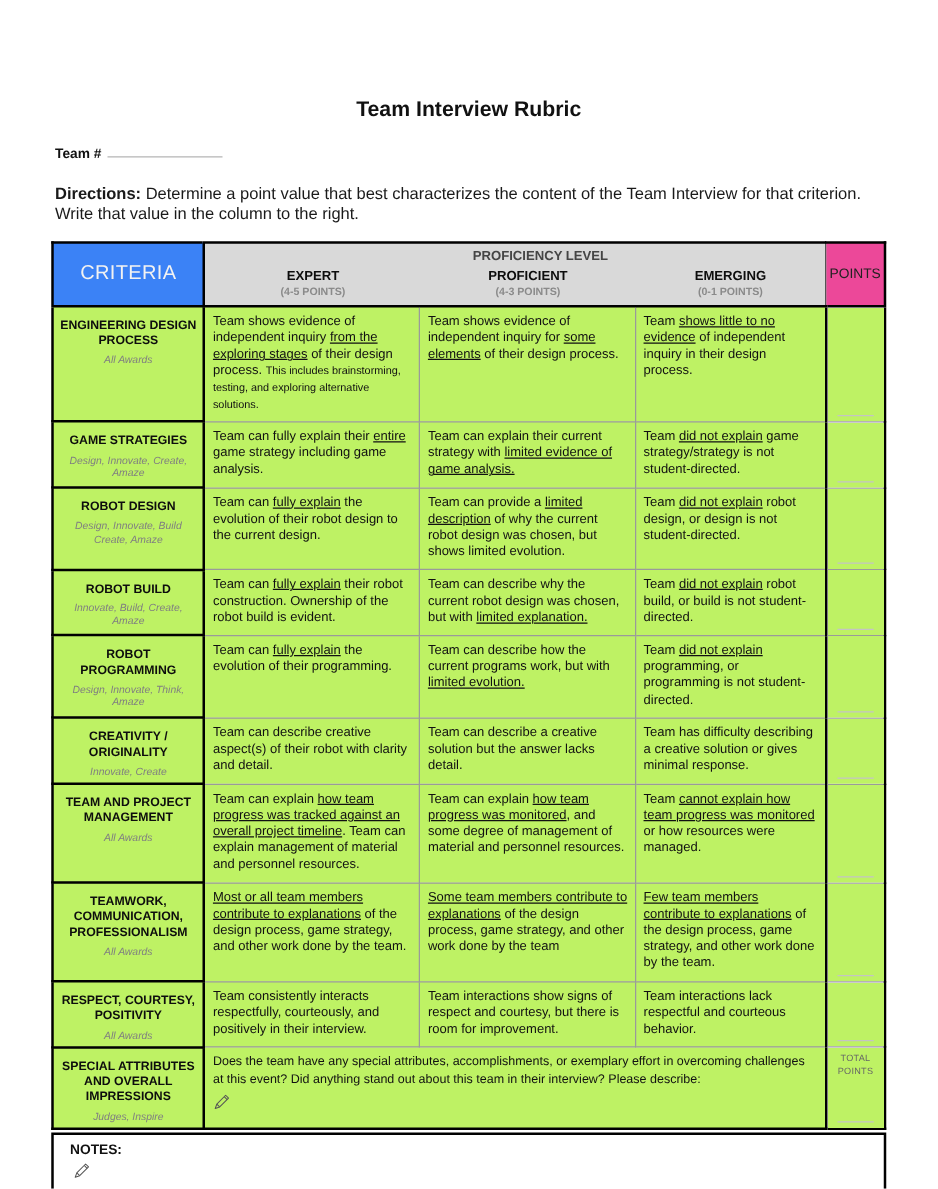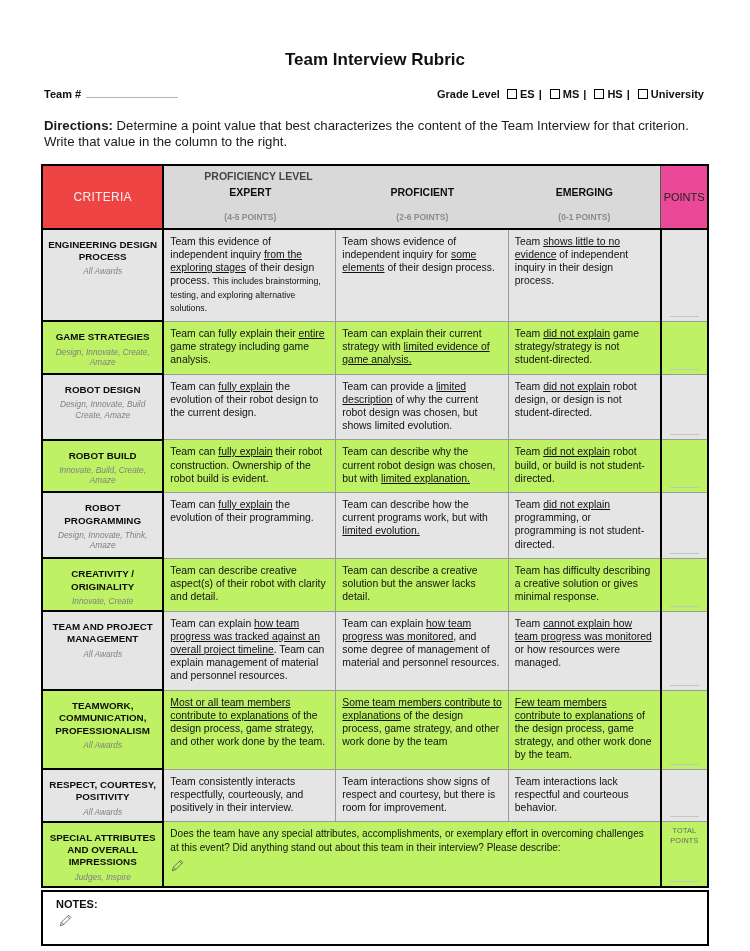--- a/index.html
+++ b/index.html
@@ -1,40 +1,40 @@
 <!DOCTYPE html>
 <html><head>
 <meta charset="utf-8">
 <style>
   html,body{margin:0;padding:0;background:#fff;}
   .page{position:relative;width:750px;height:951px;background:#fff;overflow:hidden;
         font-family:"Liberation Sans", sans-serif;color:#111;}
-  h1.title{margin:0;padding-top:50px;text-align:center;font-size:17px;font-weight:bold;}
+  h1.title{margin:0;padding-top:78px;text-align:center;font-size:17px;font-weight:bold;}
   .form-line{display:flex;justify-content:space-between;align-items:flex-end;
              margin:16px 46px 0 44px;font-size:11px;white-space:nowrap;}
   .bold{font-weight:bold;}
   .write-line{display:inline-block;height:11px;border-bottom:1px solid #b5b5b5;}
   .team-line{width:92px;margin-left:5px;}
   .judge-line{width:150px;margin-left:5px;}
   .checkbox{display:inline-block;width:8px;height:8px;border:1.4px solid #000;
             margin:0 3px 0 7px;vertical-align:-1px;background:#fff;}
   .grade-sep{font-weight:bold;margin:0 1px;}
   .directions{margin:18px 44px 0 44px;font-size:13.2px;line-height:1.24;color:#1a1a1a;}
   table.rubric{border-collapse:collapse;margin:13px 0 0 41px;width:668px;
                table-layout:fixed;border:2px solid #000;}
-  .criteria-head{background:#ef4444;color:#f2f2f2;font-weight:normal;font-size:12px;
+  .criteria-head{background:#3b82f6;color:#f2f2f2;font-weight:normal;font-size:16px;
                  letter-spacing:.3px;border-right:2px solid #000;border-bottom:2px solid #000;}
   .prof-head{background:#d9d9d9;padding:0;border-bottom:2px solid #000;border-right:1px solid #555;}
-  .prof-title{font-size:10.5px;font-weight:bold;color:#454545;text-align:left;padding-top:4px;margin-left:40px;}
+  .prof-title{font-size:10.5px;font-weight:bold;color:#454545;text-align:center;padding-top:4px;margin-left:40px;}
   .levels{display:grid;grid-template-columns:172fr 172fr 152fr;padding:4px 0 6px;}
   .level-name{font-size:10.5px;font-weight:bold;text-align:center;color:#0d0d0d;}
-  .level-range{font-size:8.5px;color:#8a8a8a;text-align:center;margin-top:14px;}
+  .level-range{font-size:8.5px;color:#8a8a8a;text-align:center;margin-top:1px;}
   .points-head{background:#ec4899;font-size:11px;font-weight:normal;color:#222;
                border-bottom:2px solid #000;}
-  tbody td{border:1px solid #9a9a9a;vertical-align:top;background:#e5e5e5;}
+  tbody td{border:1px solid #9a9a9a;vertical-align:top;background:#bef264;}
   tr.shaded td{background:#bef264;}
   .criteria-cell{border-left:2px solid #000;border-right:2px solid #000;
                  border-bottom:2px solid #000;text-align:center;padding:9px 4px 4px;}
   .crit-name{font-size:9.8px;font-weight:bold;line-height:1.25;color:#0d0d0d;}
   .crit-awards{font-size:8.3px;font-style:italic;color:#808080;margin-top:3px;line-height:1.25;}
   .desc-cell{padding:5px 6px 7px;font-size:10.4px;line-height:1.27;}
   .u{text-decoration:underline;}
   .small{font-size:8.7px;}
   .points-cell{position:relative;border-left:2px solid #000;}
   .blank-line{position:absolute;bottom:4px;left:8px;right:8px;border-bottom:1px solid #c4c4c4;}
@@ -54,26 +54,20 @@
 <body>
 
 <div class="page">
 
   <h1 class="title">Team Interview Rubric</h1>
 
   <div class="form-line">
     <span>
       <span class="bold">Team #</span><span class="write-line team-line"></span>
     </span>
-    <span class="bold">
-      <span>Grade Level</span><span class="checkbox"></span><span>ES</span>
-      <span class="grade-sep">|</span><span class="checkbox"></span><span>MS</span>
-      <span class="grade-sep">|</span><span class="checkbox"></span><span>HS</span>
-      <span class="grade-sep">|</span><span class="checkbox"></span><span>University</span>
-    </span>
   </div>
 
   <p class="directions">
     <span class="bold">Directions:</span>
     <span>Determine a point value that best characterizes the content of the Team Interview for that criterion. Write that value in the column to the right.</span>
   </p>
 
   <table class="rubric">
     <colgroup>
       <col style="width:121px">
@@ -87,38 +81,38 @@
         <th class="criteria-head">CRITERIA</th>
         <th class="prof-head" colspan="3">
           <div class="prof-title">PROFICIENCY LEVEL</div>
           <div class="levels">
             <div>
               <div class="level-name">EXPERT</div>
               <div class="level-range">(4-5 POINTS)</div>
             </div>
             <div>
               <div class="level-name">PROFICIENT</div>
-              <div class="level-range">(2-6 POINTS)</div>
+              <div class="level-range">(4-3 POINTS)</div>
             </div>
             <div>
               <div class="level-name">EMERGING</div>
               <div class="level-range">(0-1 POINTS)</div>
             </div>
           </div>
         </th>
         <th class="points-head">POINTS</th>
       </tr>
     </thead>
     <tbody>
         <tr>
           <td class="criteria-cell">
             <div class="crit-name">ENGINEERING DESIGN PROCESS</div>
             <div class="crit-awards">All Awards</div>
           </td>
-          <td class="desc-cell"><span>Team this evidence of independent inquiry </span><span class="u">from the exploring stages</span><span> of their design process. </span><span class="small">This includes brainstorming, testing, and exploring alternative solutions.</span></td>
+          <td class="desc-cell"><span>Team shows evidence of independent inquiry </span><span class="u">from the exploring stages</span><span> of their design process. </span><span class="small">This includes brainstorming, testing, and exploring alternative solutions.</span></td>
           <td class="desc-cell"><span>Team shows evidence of independent inquiry for </span><span class="u">some elements</span><span> of their design process.</span></td>
           <td class="desc-cell"><span>Team </span><span class="u">shows little to no evidence</span><span> of independent inquiry in their design process.</span></td>
           <td class="points-cell">
             <span class="blank-line"></span>
           </td>
         </tr>
         <tr class="shaded">
           <td class="criteria-cell">
             <div class="crit-name">GAME STRATEGIES</div>
             <div class="crit-awards">Design, Innovate, Create, Amaze</div>

